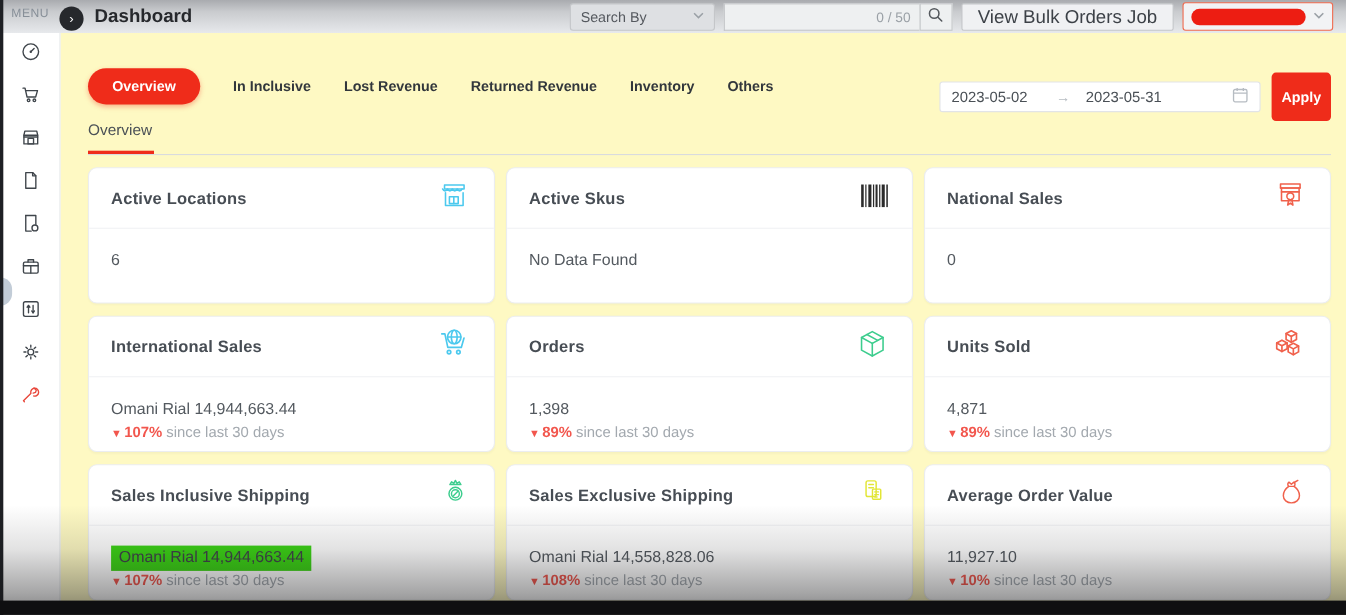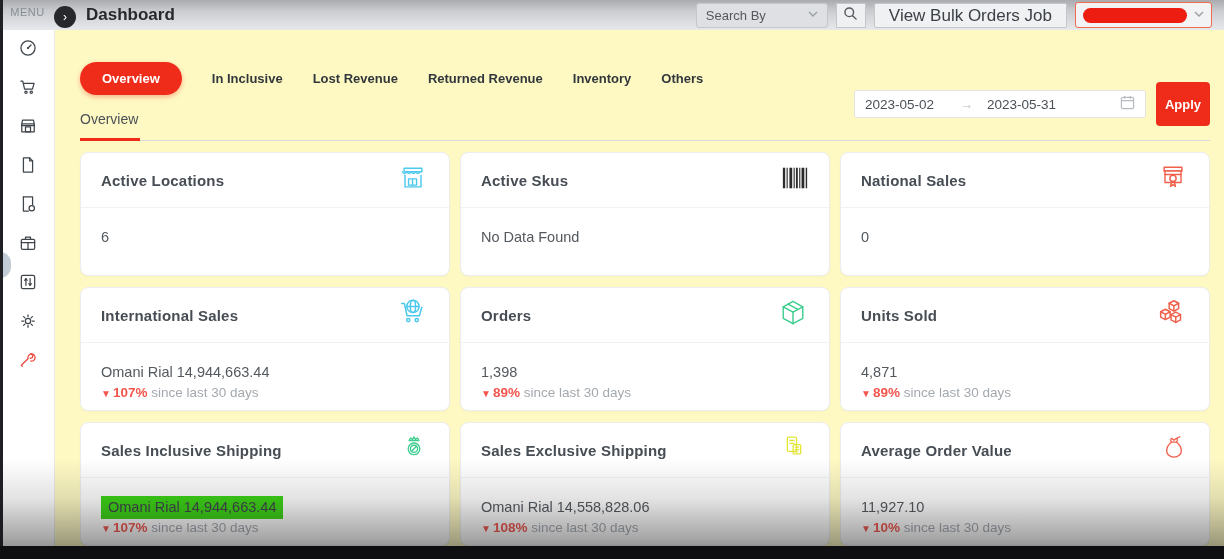--- a/index.html
+++ b/index.html
@@ -42,21 +42,21 @@
   .side-item.active svg { stroke:#e8493d; }
   .panel-handle { position:absolute; left:0; top:252px; width:11px; height:26px; background:#c2ccd7;
     border-radius:0 13px 13px 0; z-index:8; cursor:pointer; }
   .left-edge { position:absolute; left:0; top:0; width:3px; height:100%; background:#1e2024; z-index:60; }
 
   
   .tabs-row { position:absolute; left:80px; top:61px; height:34px; display:flex; gap:30px; align-items:center; z-index:3; }
   .tab { font-size:13px; font-weight:bold; color:#32373c; cursor:pointer; white-space:nowrap; }
   .tab.pill-active { background:#ef2c1a; color:#fff; border-radius:18px; padding:9px 22px;
     box-shadow:0 2px 5px rgba(239,44,26,.35); }
-  .filters { position:absolute; right:14px; top:66px; display:flex; gap:10px; align-items:center; z-index:3;margin-top:16px; }
+  .filters { position:absolute; right:14px; top:66px; display:flex; gap:10px; align-items:center; z-index:3; }
   .date-range { width:292px; height:28px; background:#fff; border:1px solid #e2e4e7; border-radius:3px;
     display:flex; align-items:center; padding:0 10px; font-size:13.5px; color:#4a5056; }
   .date-val { cursor:text; }
   .date-arrow { color:#b6bcc2; margin:0 14px 0 26px; font-size:13px; }
   .cal-icon { margin-left:auto; }
   .apply-btn { width:54px; height:44px; background:#ef2c1a; color:#fff; border:none; border-radius:4px;
     font-size:13px; font-weight:bold; cursor:pointer; font-family:inherit; }
 
   
   .subtab-row { position:absolute; left:80px; top:110px; right:14px; height:31px; border-bottom:1px solid #d9dbde; z-index:2; }
@@ -96,20 +96,24 @@
     <div class="topbar-controls">
       <div class="tb-select">
         <span>Search By</span>
         <span class="chev">
           <svg width="10" height="7" viewBox="0 0 10 7">
               <path d="M1 1l4 4 4-4" stroke="#9aa0a6" fill="none" stroke-width="1.4"></path>
             </svg>
         </span>
       </div>
       <div class="search-group">
+        <div class="search-field">
+          <input type="text" value="" style="">
+          <span class="search-counter">0 / 50</span>
+        </div>
         <div class="search-btn">
           <span>
             <svg width="15" height="15" viewBox="0 0 16 16">
                 <circle cx="6.7" cy="6.7" r="4.6" stroke="#55595e" fill="none" stroke-width="1.5"></circle>
                 <path d="M10.3 10.3L14 14" stroke="#55595e" stroke-width="1.5" stroke-linecap="round"></path>
               </svg>
           </span>
         </div>
       </div>
       <div class="bulk-btn">

